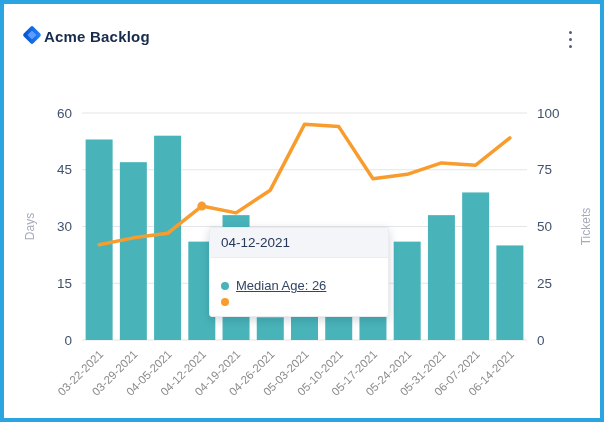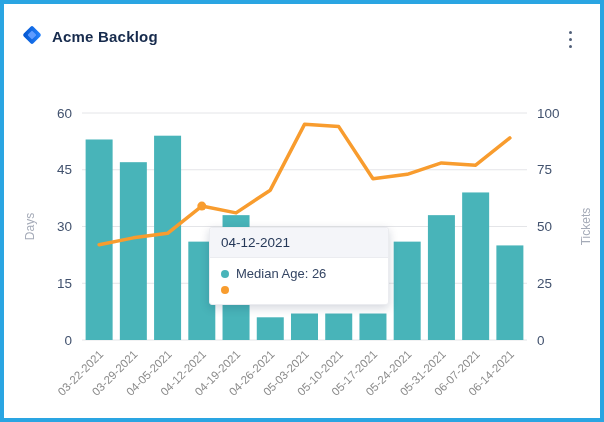--- a/index.html
+++ b/index.html
@@ -13,21 +13,21 @@
     overflow:hidden;
   }
   .header{
     position:absolute;left:0;top:0;right:0;height:62px;
     display:flex;align-items:center;
   }
   .logo{
     position:absolute;left:16px;top:19px;width:24px;height:24px;
   }
   .app-title{
-    position:absolute;left:48px;top:24px;
+    position:absolute;left:40px;top:24px;
     font-size:15px;font-weight:bold;color:#172b4d;letter-spacing:.2px;
   }
   .kebab{
     position:absolute;right:20px;top:22px;width:20px;height:26px;
     display:flex;flex-direction:column;align-items:center;justify-content:center;gap:4px;
     cursor:pointer;
   }
   .kebab span{width:3px;height:3px;border-radius:50%;background:#505f79;display:block;}
   #chart-svg{position:absolute;left:0;top:0;}
   .tooltip{
@@ -36,21 +36,21 @@
     box-shadow:0 3px 10px rgba(9,30,66,.18);
     font-size:13px;color:#344563;z-index:5;
   }
   .tooltip-header{
     background:#f4f5f9;border-bottom:1px solid #ebecf0;
     padding:7px 11px;color:#253858;font-size:13.5px;
     border-radius:3px 3px 0 0;
   }
   .tooltip-body{padding:8px 11px 10px;}
   .tooltip-row{display:flex;align-items:center;margin-top:5px;}
-  .tooltip-row:first-child{margin-top:0;}
+  .tooltip-row:first-child{margin-top:12px;text-decoration:underline;}
   .tooltip-dot{width:8px;height:8px;border-radius:50%;margin-right:7px;flex:0 0 auto;}
 </style>
 </head>
 <body>
 
 <div class="header">
   <svg class="logo" viewBox="0 0 24 24">
     <defs>
       <linearGradient id="lg1" x1="0" y1="1" x2="1" y2="0">
         <stop offset="0" stop-color="#0052cc"></stop>

